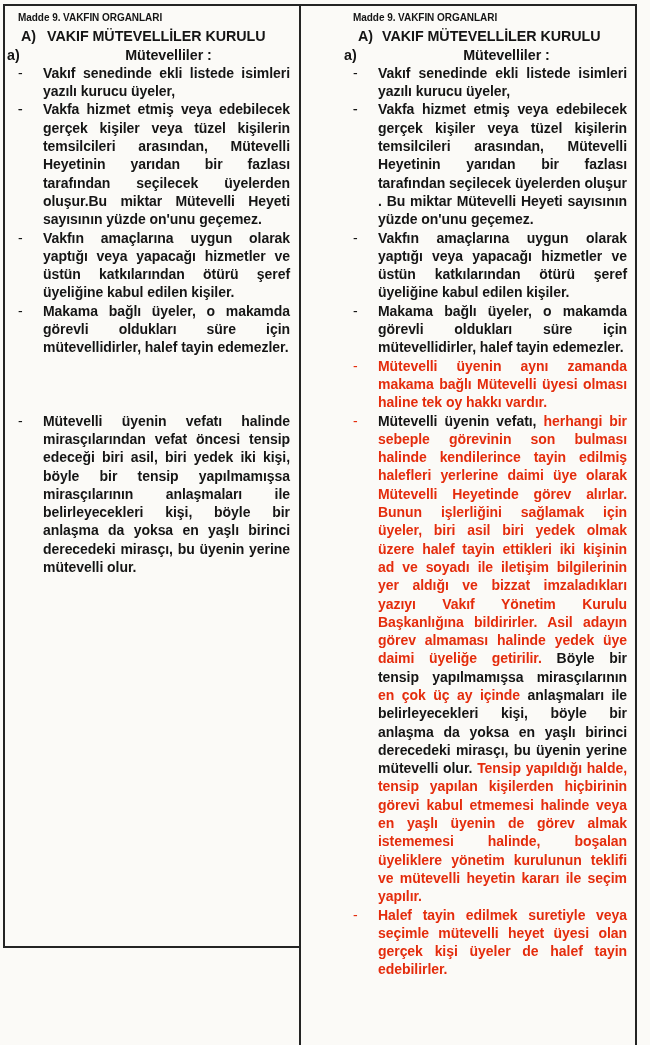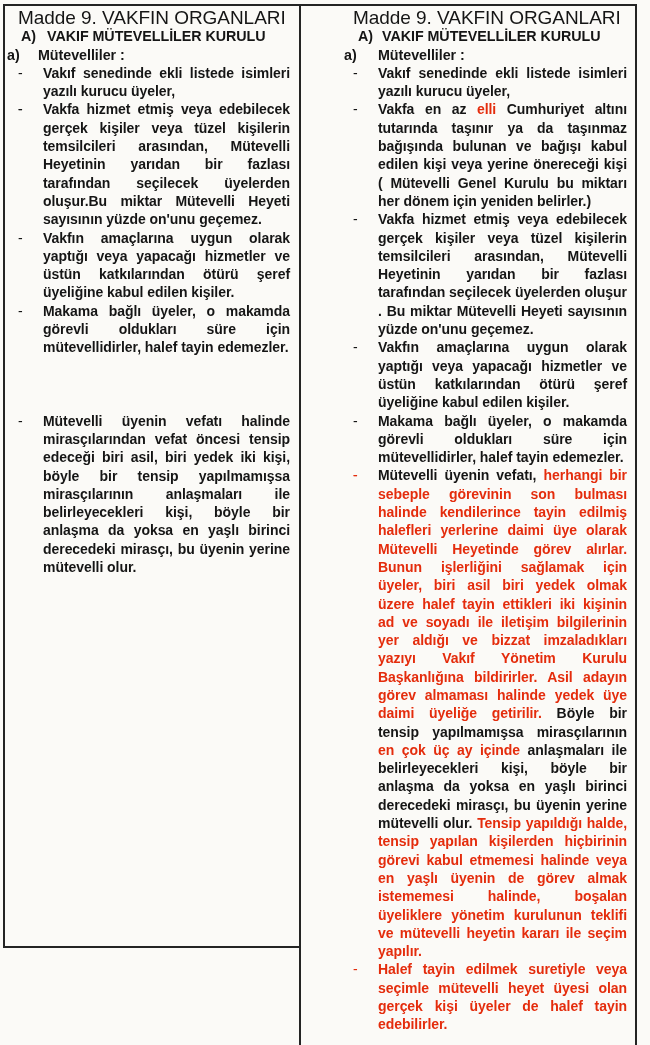--- a/index.html
+++ b/index.html
@@ -26,26 +26,26 @@
     --h1:13px; --h2l:16px; --h2t:42px; --h3l:2px; --h3t:33px;
     --dash:13px; --text:38px; --padr:9px;
   }
   .cell-right{
     left:299px;width:338px;height:1041px;
     border-bottom:none;
     --h1:52px; --h2l:57px; --h2t:81px; --h3l:43px; --h3t:77px;
     --dash:52px; --text:77px; --padr:8px;
   }
   .cell-inner{padding-top:3px;font-size:14px;line-height:18.3px;letter-spacing:-0.05px;}
-  .h1{font-weight:normal;font-size:19px;margin-left:var(--h1);white-space:nowrap;}
+  .h1{font-weight:bold;font-size:10px;margin-left:var(--h1);white-space:nowrap;}
   .hrow{position:relative;font-weight:bold;font-size:14.3px;}
   .hrow .hlabel{position:absolute;left:var(--h2l);}
   .hrow.h3 .hlabel{left:var(--h3l);}
   .hrow .htext{margin-left:var(--h2t);white-space:nowrap;}
-  .hrow.h3 .htext{margin-left:var(--h3t);}
+  .hrow.h3 .htext{margin-left:var(--h3t);text-align:center;}
   .item{position:relative;}
   .item .dash{position:absolute;left:var(--dash);top:0;}
   .item .txt{
     margin-left:var(--text);
     margin-right:var(--padr);
     text-align:justify;
     text-justify:inter-word;
     font-weight:bold;
   }
   .c-ink{color:#151515;}
@@ -106,36 +106,36 @@
         <span class="hlabel">a)</span>
         <div class="htext">Mütevelliler :</div>
       </div>
       <div class="items">
           <div class="item">
             <span class="dash c-ink">-</span>
             <div class="txt"><span class="c-ink">Vakıf senedinde ekli listede isimleri yazılı kurucu üyeler,</span></div>
           </div>
           <div class="item">
             <span class="dash c-ink">-</span>
-            <div class="txt"><span class="c-ink">Vakfa en az</span> <span class="c-red">elli</span> <span class="c-ink">Cumhuriyet altını tutarında taşınır ya da taşınmaz bağışında bulunan ve bağışı kabul edilen kişi veya yerine önereceği kişi ( Mütevelli Genel Kurulu bu miktarı her dönem için yeniden belirler.)</span></div>
           </div>
           <div class="item">
             <span class="dash c-ink">-</span>
             <div class="txt"><span class="c-ink">Vakfa hizmet etmiş veya edebilecek gerçek kişiler veya tüzel kişilerin temsilcileri arasından, Mütevelli Heyetinin yarıdan bir fazlası tarafından seçilecek üyelerden oluşur . Bu miktar Mütevelli Heyeti sayısının yüzde on'unu geçemez.</span></div>
           </div>
           <div class="item">
             <span class="dash c-ink">-</span>
             <div class="txt"><span class="c-ink">Vakfın amaçlarına uygun olarak yaptığı veya yapacağı hizmetler ve üstün katkılarından ötürü şeref üyeliğine kabul edilen kişiler.</span></div>
           </div>
           <div class="item">
             <span class="dash c-ink">-</span>
             <div class="txt"><span class="c-ink">Makama bağlı üyeler, o makamda görevli oldukları süre için mütevellidirler, halef tayin edemezler.</span></div>
           </div>
           <div class="item">
             <span class="dash c-red">-</span>
+            <div class="txt"><span class="c-red">Mütevelli üyenin aynı zamanda makama bağlı Mütevelli üyesi olması haline tek oy hakkı vardır.</span></div>
           </div>
           <div class="item">
             <span class="dash c-red">-</span>
             <div class="txt"><span class="c-ink">Mütevelli üyenin vefatı,</span> <span class="c-red">herhangi bir sebeple görevinin son bulması halinde kendilerince tayin edilmiş halefleri yerlerine daimi üye olarak Mütevelli Heyetinde görev alırlar. Bunun işlerliğini sağlamak için üyeler, biri asil biri yedek olmak üzere halef tayin ettikleri iki kişinin ad ve soyadı ile iletişim bilgilerinin yer aldığı ve bizzat imzaladıkları yazıyı Vakıf Yönetim Kurulu Başkanlığına bildirirler. Asil adayın görev almaması halinde yedek üye daimi üyeliğe getirilir.</span> <span class="c-ink">Böyle bir tensip yapılmamışsa mirasçılarının</span> <span class="c-red">en çok üç ay içinde</span> <span class="c-ink">anlaşmaları ile belirleyecekleri kişi, böyle bir anlaşma da yoksa en yaşlı birinci derecedeki mirasçı, bu üyenin yerine mütevelli olur.</span> <span class="c-red">Tensip yapıldığı halde, tensip yapılan kişilerden hiçbirinin görevi kabul etmemesi halinde veya en yaşlı üyenin de görev almak istememesi halinde, boşalan üyeliklere yönetim kurulunun teklifi ve mütevelli heyetin kararı ile seçim yapılır.</span></div>
           </div>
           <div class="item">
             <span class="dash c-red">-</span>
             <div class="txt"><span class="c-red">Halef tayin edilmek suretiyle veya seçimle mütevelli heyet üyesi olan gerçek kişi üyeler de halef tayin edebilirler.</span></div>
           </div>
         </div>

